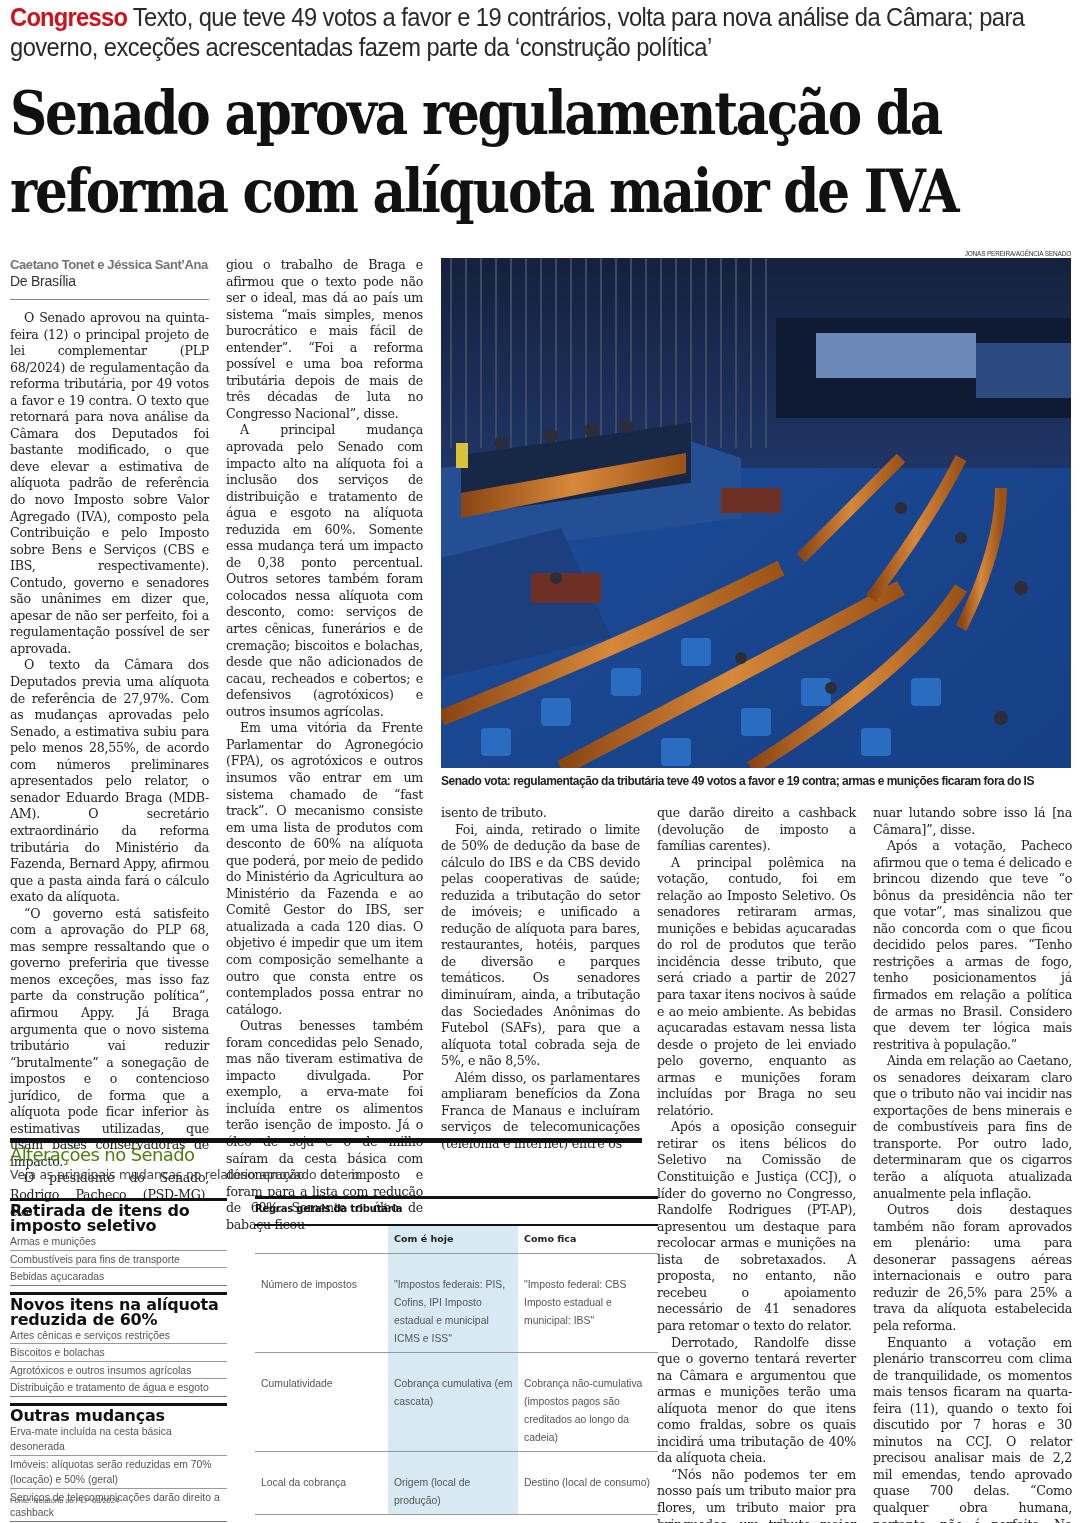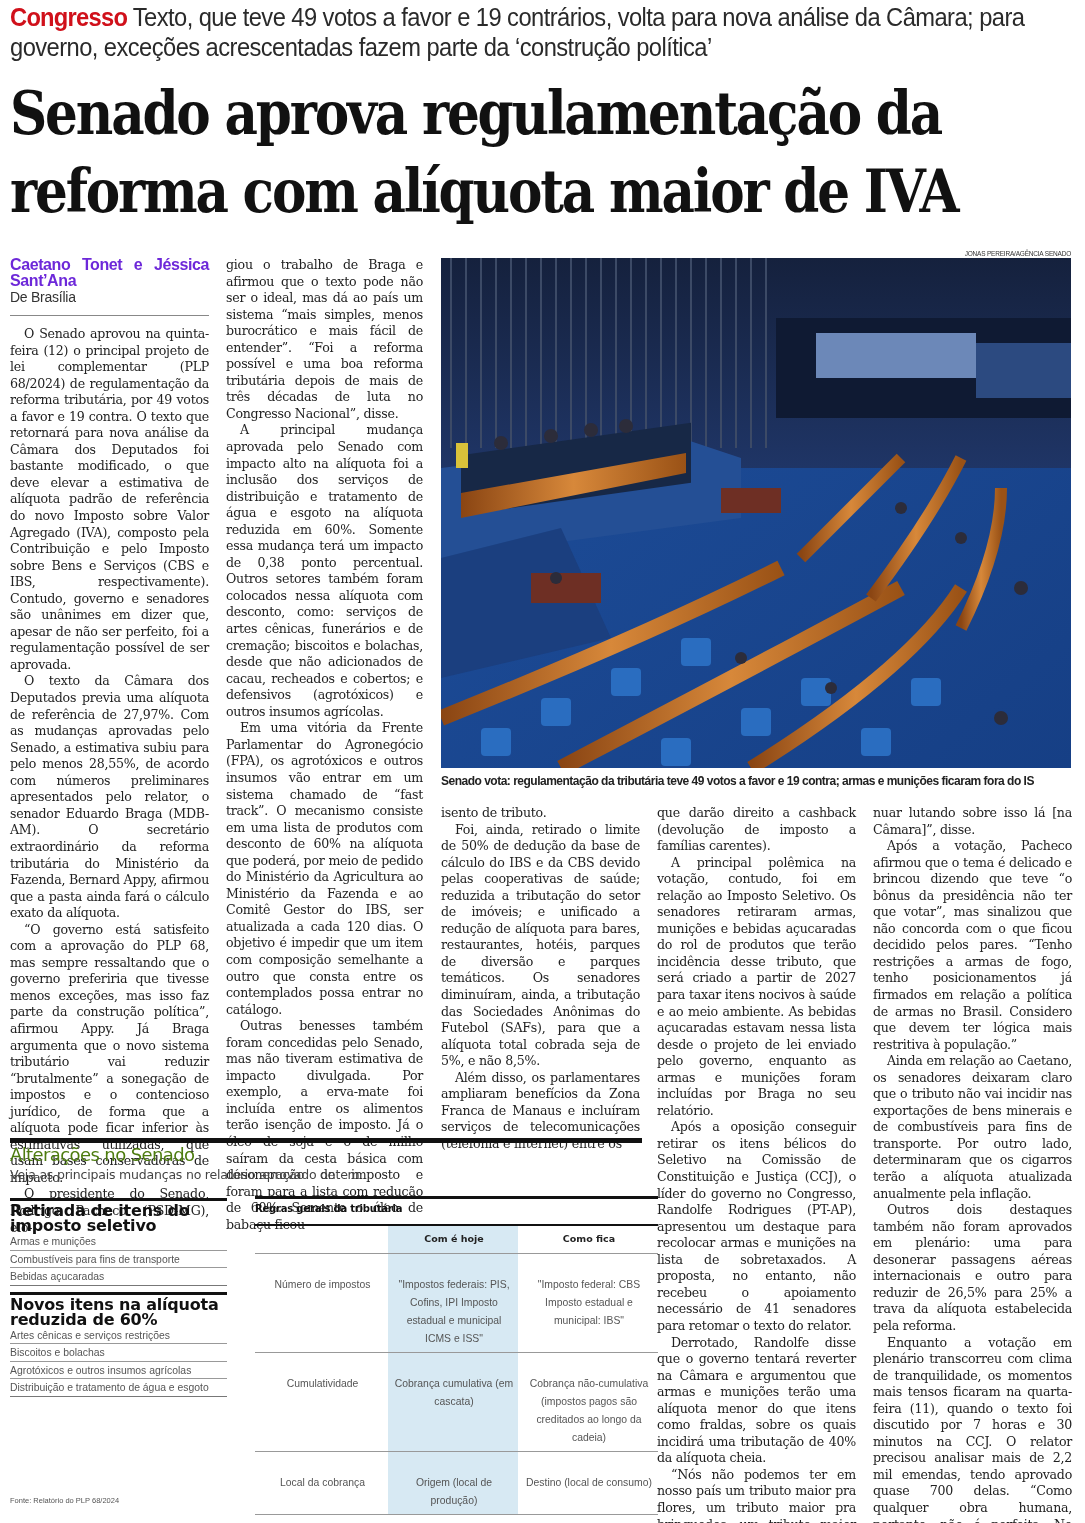--- a/index.html
+++ b/index.html
@@ -8,21 +8,21 @@
 
   .kicker-block { position: absolute; left: 10px; top: 2px; width: 1070px; font-family: "Liberation Sans", sans-serif; font-size: 25.5px; line-height: 30px; color: #2a2a2a; letter-spacing: -0.6px; transform: scaleX(0.93); transform-origin: left top; width: 1150px; }
   .kicker { color: #d0101a; font-weight: bold; letter-spacing: -0.8px; }
 
   .headline { position: absolute; left: 10px; top: 74px; width: 1150px; font-family: "DejaVu Serif", serif; font-weight: bold; font-size: 60px; line-height: 78px; letter-spacing: -2.5px; color: #111; transform: scaleX(0.86); transform-origin: left top; }
 
   .col { position: absolute; font-size: 12.6px; line-height: 16.55px; text-align: justify; hyphens: manual; color: #222; font-family: "DejaVu Serif", serif; letter-spacing: -0.25px; }
   .col p { text-indent: 14px; }
   .col p.noindent { text-indent: 0; }
 
-  .byline { font-family: "Liberation Sans", sans-serif; font-weight: bold; font-size: 16px; line-height: 16px; letter-spacing: -0.4px; color: #6d28d9; }
+  .byline { font-family: "Liberation Sans", sans-serif; font-weight: bold; font-size: 13px; line-height: 16px; letter-spacing: -0.4px; color: #737373; }
   .dateline { font-family: "Liberation Sans", sans-serif; font-size: 14px; line-height: 16px; color: #333; padding-bottom: 10px; border-bottom: 1px solid #888; margin-bottom: 10px; }
 
   .photo { position: absolute; left: 441px; top: 258px; width: 630px; height: 510px; overflow: hidden; background: #1c3d7a; }
   .credit { position: absolute; left: 900px; top: 250px; width: 171px; text-align: right; font-family: "Liberation Sans", sans-serif; font-size: 6.5px; color: #333; letter-spacing: -0.2px; }
   .caption { position: absolute; left: 441px; top: 773px; width: 640px; font-family: "Liberation Sans", sans-serif; font-weight: bold; font-size: 12px; line-height: 16px; letter-spacing: -0.5px; color: #222; white-space: nowrap; }
 
   
   .info-topbar { position: absolute; left: 10px; top: 1138px; width: 632px; height: 5px; background: #111; }
   .info-title { position: absolute; left: 10px; top: 1144px; font-family: "DejaVu Sans", sans-serif; font-weight: normal; font-size: 18px; letter-spacing: -0.6px; color: #4d7c0f; }
   .info-sub { position: absolute; left: 10px; top: 1167px; font-family: "DejaVu Sans", sans-serif; font-size: 12.5px; color: #444; letter-spacing: -0.2px; }
@@ -31,21 +31,21 @@
   .list-group { border-top: 3px solid #111; padding-top: 2px; margin-bottom: 6px; }
   .list-head { font-family: "DejaVu Sans", sans-serif; font-weight: bold; font-size: 16px; color: #111; line-height: 15px; letter-spacing: -0.2px; }
   .list-item { line-height: 15.5px; border-bottom: 1px solid #999; padding: 1px 0 0; }
   .list-item:last-child { border-bottom: 1px solid #777; }
   .fonte { position: absolute; left: 10px; top: 1496px; font-family: "Liberation Sans", sans-serif; font-size: 7.5px; color: #555; }
 
   .rules { position: absolute; left: 239px; top: 1196px; width: 403px; font-family: "Liberation Sans", sans-serif; font-size: 10.4px; color: #555; margin-left: 16px; }
   .rules-top { border-top: 3px solid #111; height: 28px; padding-top: 4px; }
   .rules-title { font-family: "DejaVu Sans", sans-serif; font-weight: bold; font-size: 10px; color: #111; letter-spacing: -0.2px; }
   .rules table { width: 100%; border-collapse: collapse; border-top: 2px solid #111; }
-  .rules td, .rules th { vertical-align: top; text-align: center; padding: 22px 4px 4px 6px; line-height: 18px; font-weight: normal; }
+  .rules td, .rules th { vertical-align: top; text-align: left; padding: 22px 4px 4px 6px; line-height: 18px; font-weight: normal; }
   .rules th { font-family: "DejaVu Sans", sans-serif; font-weight: bold; font-size: 9.5px; color: #222; height: 28px; padding-top: 4px; }
   .rules tr.row td { border-top: 1px solid #999; }
   .rules tr.row:last-child td { border-bottom: 1px solid #999; }
   .rules .c1 { width: 133px; }
   .rules .c2 { width: 130px; background: #d7e9f3; }
 </style>
 </head>
 <body>
 
 <div class="kicker-block">
@@ -195,20 +195,26 @@
       <div class="list-item">Combustíveis para fins de transporte</div>
       <div class="list-item">Bebidas açucaradas</div>
     </div>
     <div class="list-group">
       <div class="list-head">Novos itens na alíquota reduzida de 60%</div>
       <div class="list-item">Artes cênicas e serviços restrições</div>
       <div class="list-item">Biscoitos e bolachas</div>
       <div class="list-item">Agrotóxicos e outros insumos agrícolas</div>
       <div class="list-item">Distribuição e tratamento de água e esgoto</div>
     </div>
+    <div class="list-group">
+      <div class="list-head">Outras mudanças</div>
+      <div class="list-item">Erva-mate incluída na cesta básica desonerada</div>
+      <div class="list-item">Imóveis: alíquotas serão reduzidas em 70% (locação) e 50% (geral)</div>
+      <div class="list-item">Serviços de telecomunicações darão direito a cashback</div>
+    </div>
   </div>
 
 <div class="rules">
   <div class="rules-top"><span class="rules-title">Regras gerais da tributária</span></div>
   <table>
     <thead>
       <tr>
         <th class="c1"></th>
         <th class="c2">Com é hoje</th>
         <th>Como fica</th>

